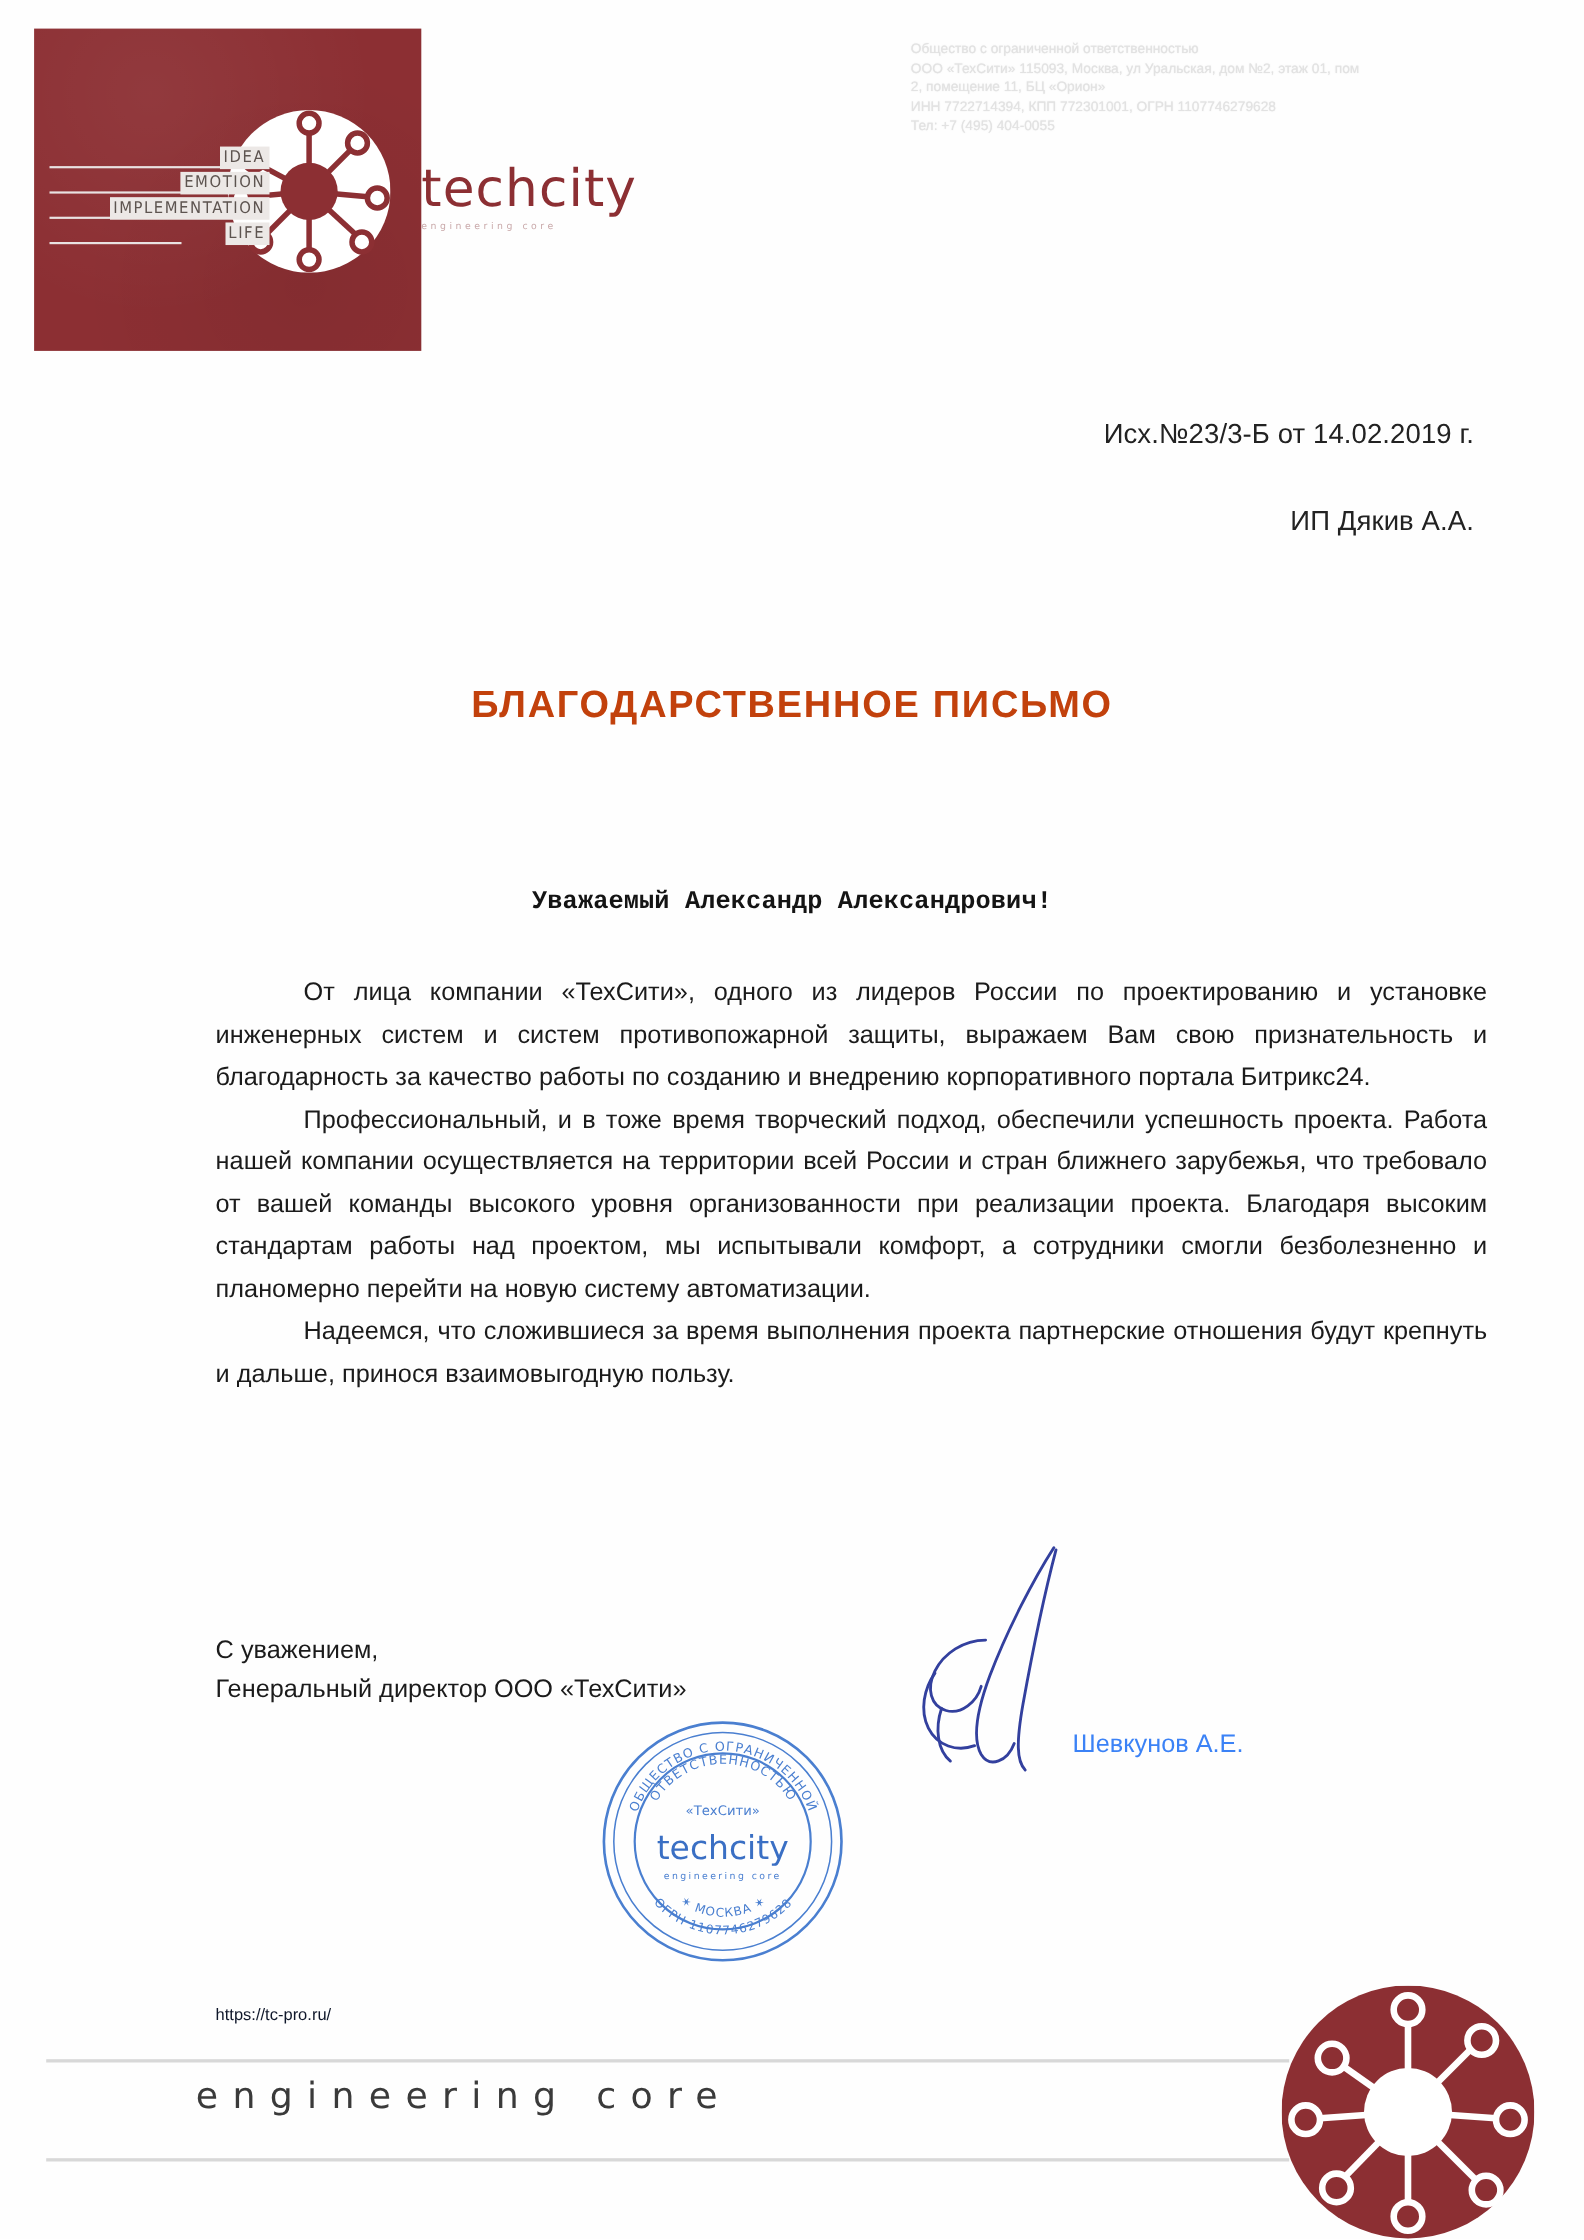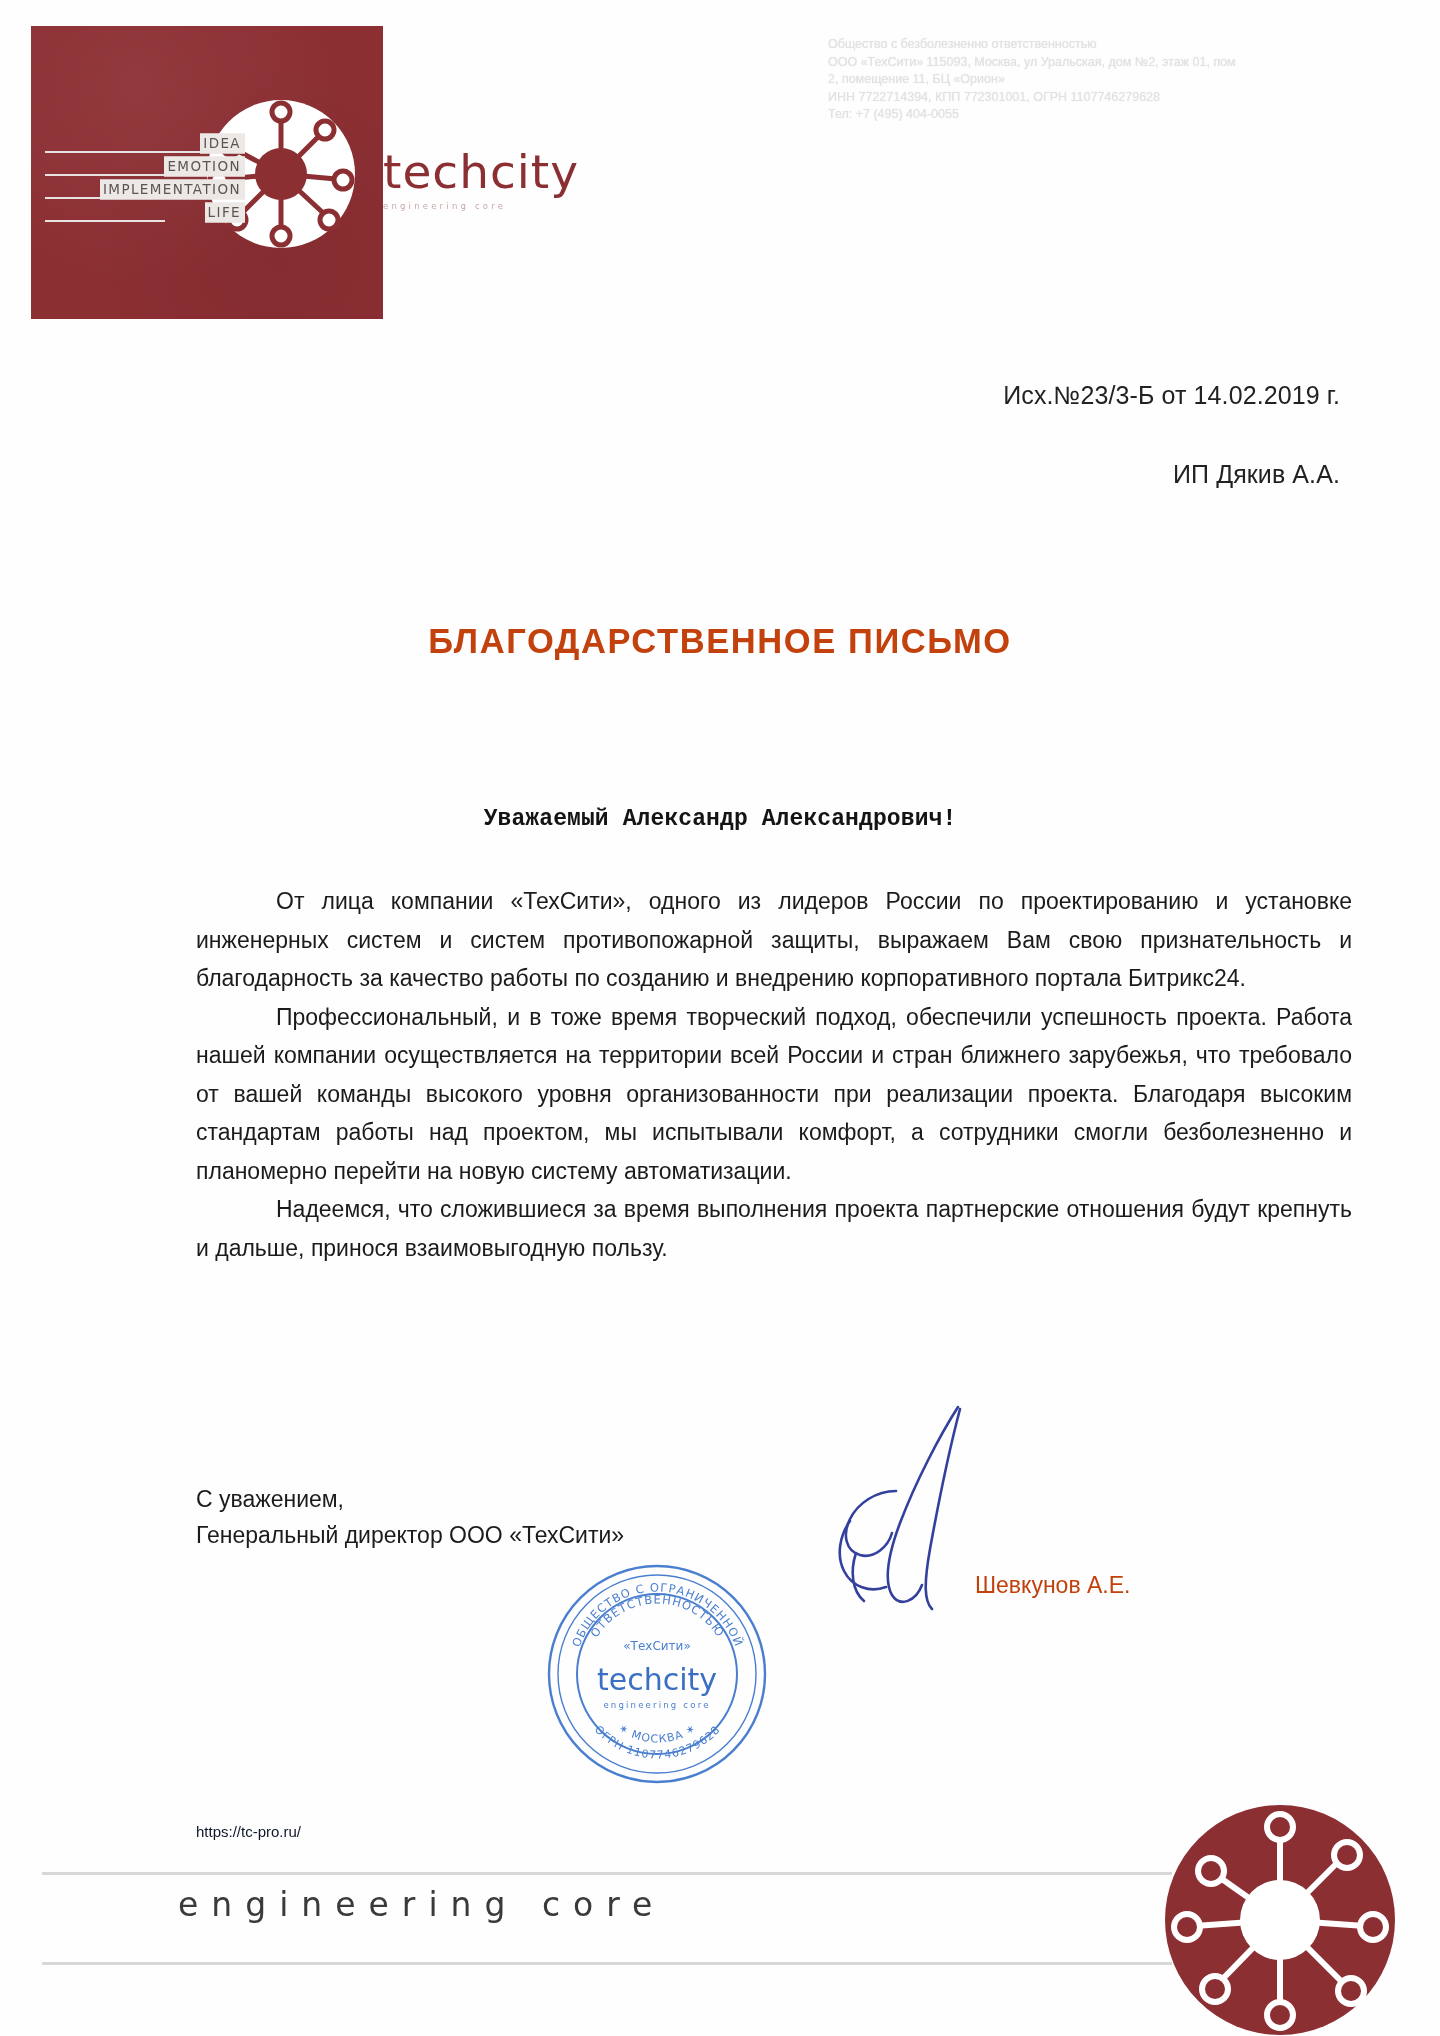--- a/index.html
+++ b/index.html
@@ -200,21 +200,21 @@
     top: 1481px;
     font-size: 23px;
     line-height: 36px;
     color: #1b1b1b;
   }
   .sig-name {
     position: absolute;
     left: 975px;
     top: 1572px;
     font-size: 23px;
-    color: #c2410c;
+    color: #3b82f6;
   }
   .signature-ink {
     position: absolute;
     left: 800px;
     top: 1395px;
     width: 190px;
     height: 230px;
     pointer-events: none;
   }
   .stamp {
@@ -317,21 +317,21 @@
       </g>
     </svg>
   </div>
 
   <div class="wordmark">
     <div class="wordmark-text">techcity</div>
     <div class="wordmark-sub">engineering core</div>
   </div>
 
   <div class="company-details">
-    <div>Общество с безболезненно ответственностью</div>
+    <div>Общество с ограниченной ответственностью</div>
     <div>ООО «ТехСити» 115093, Москва, ул Уральская, дом №2, этаж 01, пом</div>
     <div>2, помещение 11, БЦ «Орион»</div>
     <div>ИНН 7722714394, КПП 772301001, ОГРН 1107746279628</div>
     <div>Тел: +7 (495) 404-0055</div>
   </div>
 
   <div class="ref-block">
     <div class="ref-line">Исх.№23/3-Б от 14.02.2019 г.</div>
     <div class="ref-line second">ИП Дякив А.А.</div>
   </div>

